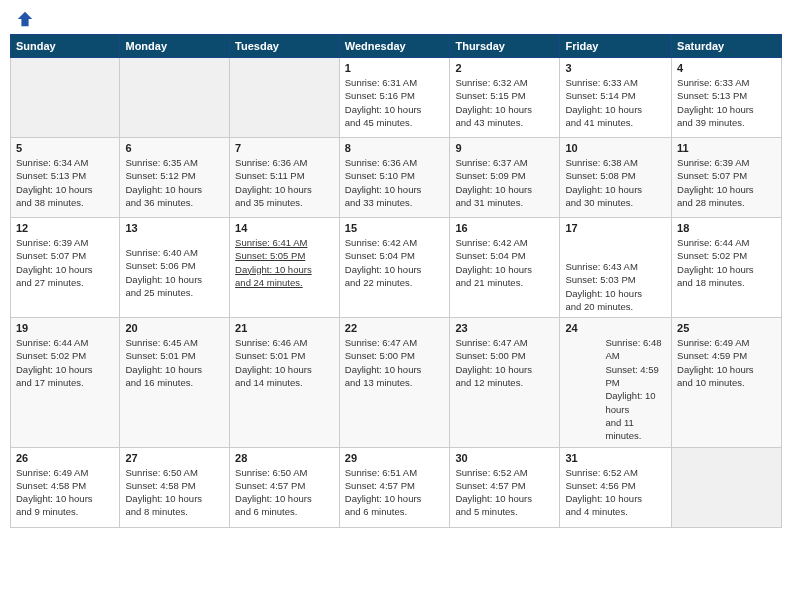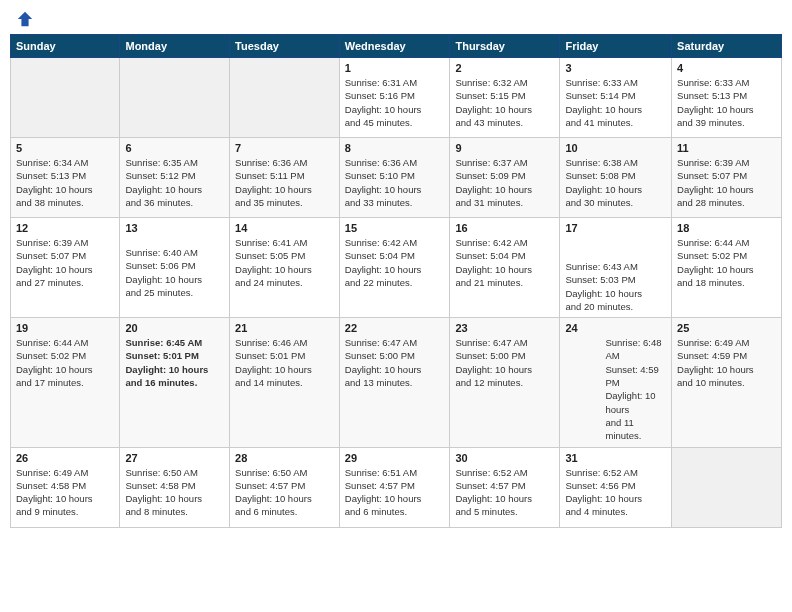--- a/index.html
+++ b/index.html
@@ -224,21 +224,21 @@
         </td>
         <td>
           <span class="day-number">13</span>
           <div class="day-info" style="white-space: pre-line; margin-top: 12px;">Sunrise: 6:40 AM
 Sunset: 5:06 PM
 Daylight: 10 hours
 and 25 minutes.</div>
         </td>
         <td>
           <span class="day-number">14</span>
-          <div class="day-info" style="white-space: pre-line;">Sunrise: 6:41 AM
+          <div class="day-info" style="white-space: pre-line; text-decoration: underline;">Sunrise: 6:41 AM
 Sunset: 5:05 PM
 Daylight: 10 hours
 and 24 minutes.</div>
         </td>
         <td>
           <span class="day-number">15</span>
           <div class="day-info" style="white-space: pre-line;">Sunrise: 6:42 AM
 Sunset: 5:04 PM
 Daylight: 10 hours
 and 22 minutes.</div>
@@ -268,21 +268,21 @@
       <tr>
         <td>
           <span class="day-number">19</span>
           <div class="day-info" style="white-space: pre-line;">Sunrise: 6:44 AM
 Sunset: 5:02 PM
 Daylight: 10 hours
 and 17 minutes.</div>
         </td>
         <td>
           <span class="day-number">20</span>
-          <div class="day-info" style="white-space: pre-line; font-weight: bold;">Sunrise: 6:45 AM
+          <div class="day-info" style="white-space: pre-line;">Sunrise: 6:45 AM
 Sunset: 5:01 PM
 Daylight: 10 hours
 and 16 minutes.</div>
         </td>
         <td>
           <span class="day-number">21</span>
           <div class="day-info" style="white-space: pre-line;">Sunrise: 6:46 AM
 Sunset: 5:01 PM
 Daylight: 10 hours
 and 14 minutes.</div>

